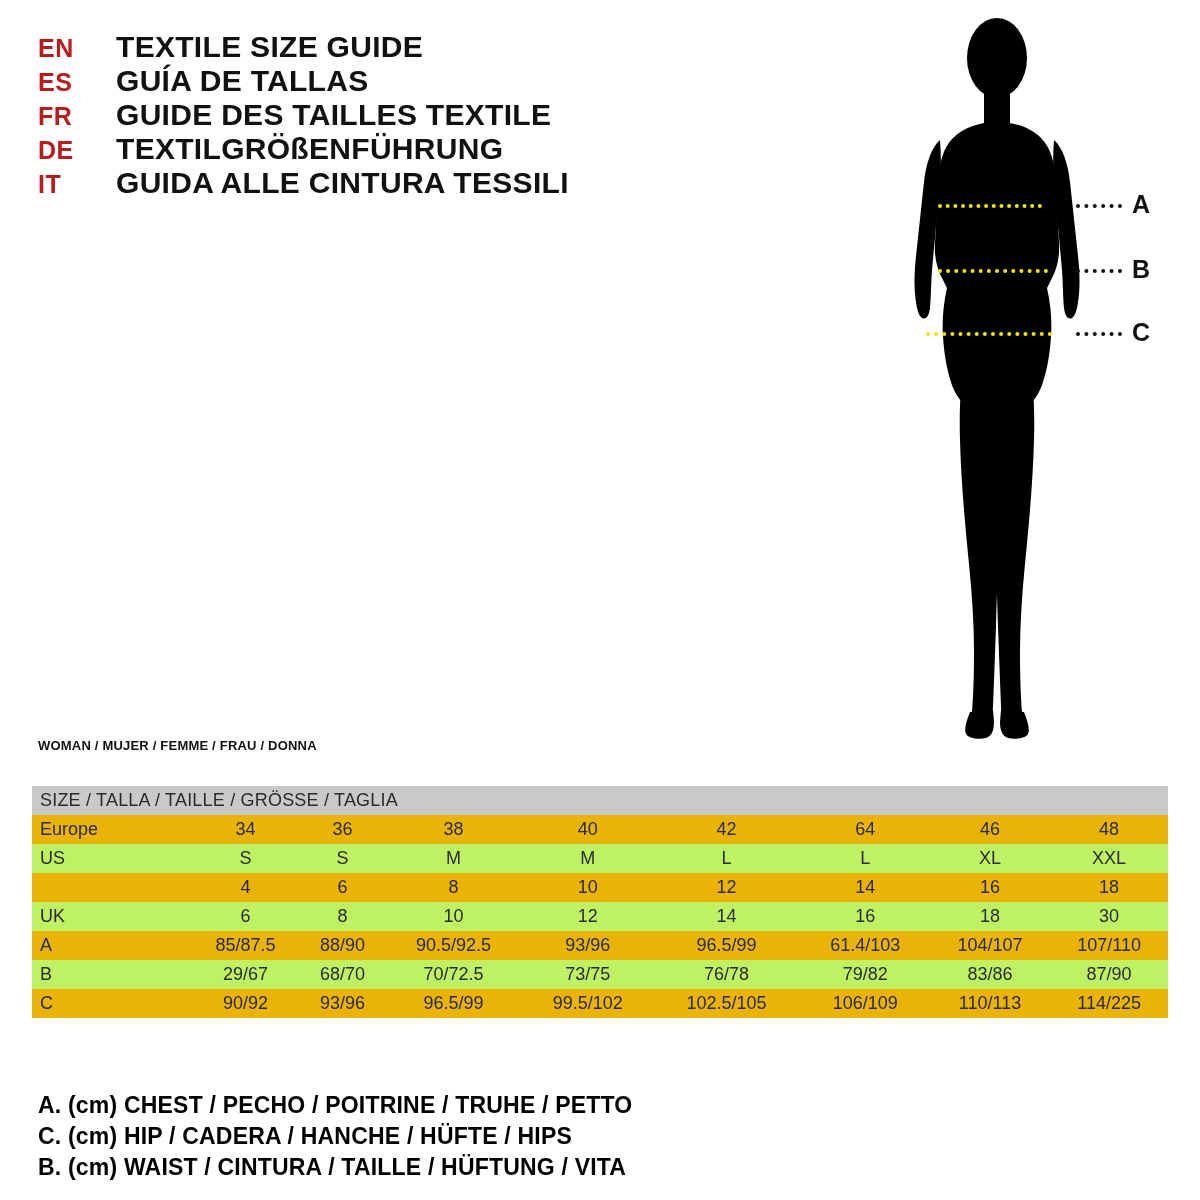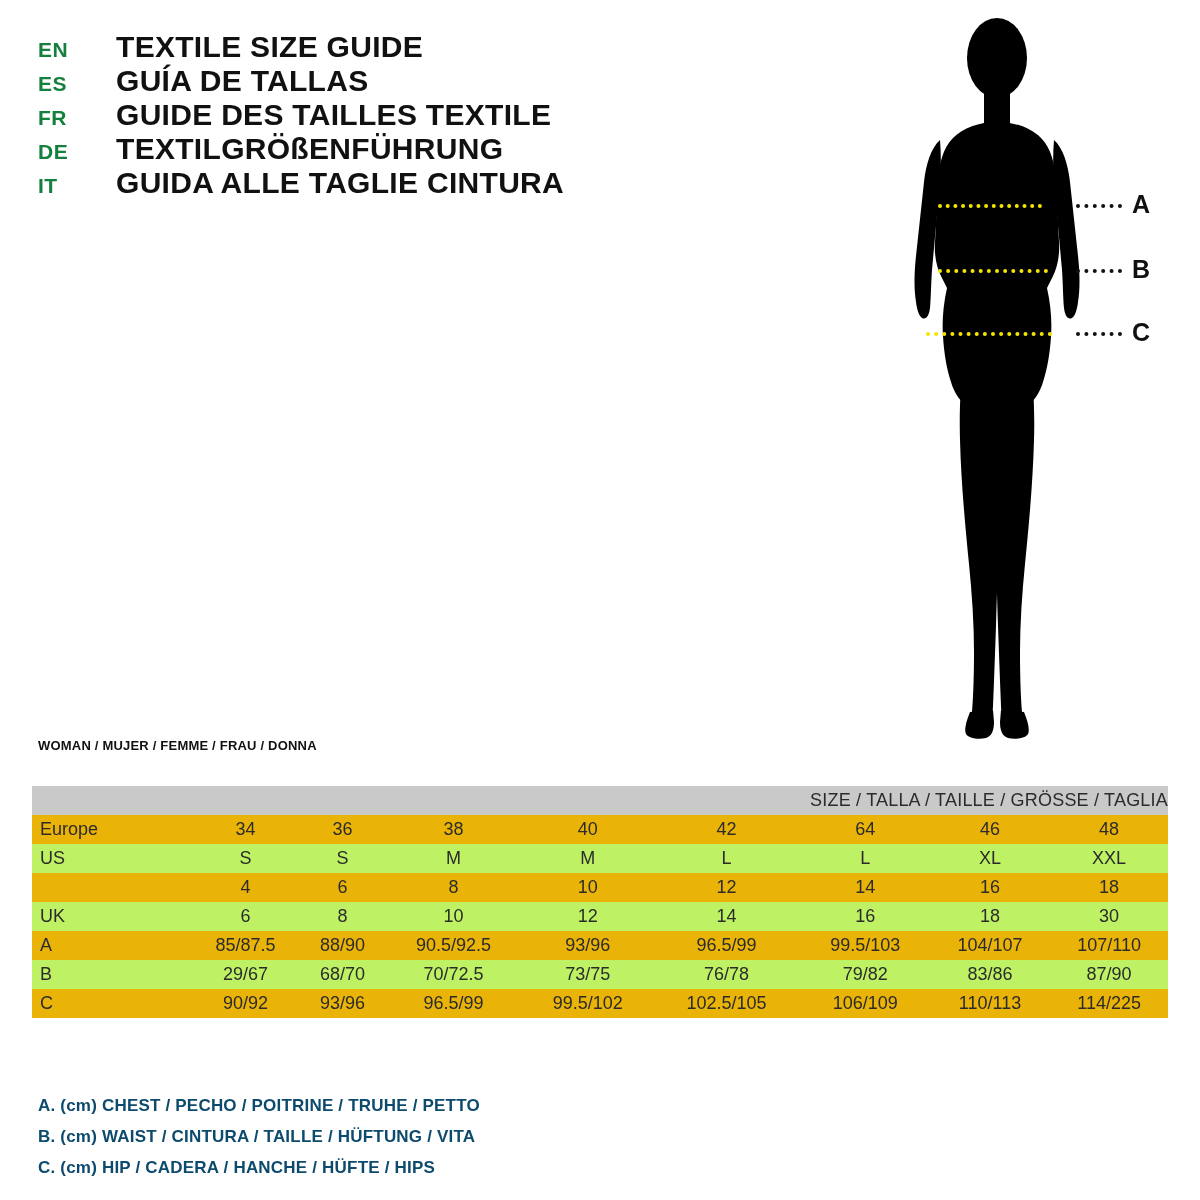--- a/index.html
+++ b/index.html
@@ -24,24 +24,24 @@
     width: 700px;
   }
   .title-row {
     display: flex;
     align-items: baseline;
     height: 34px;
   }
   .title-lang {
     width: 78px;
     flex: 0 0 78px;
-    font-size: 21px;
+    font-size: 25px;
     font-weight: bold;
     letter-spacing: 0.5px;
-    color: #15803d;
+    color: #b91c1c;
   }
   .title-text {
     font-size: 30px;
     font-weight: bold;
     letter-spacing: 0.3px;
     color: #111;
     white-space: nowrap;
   }
 
   
@@ -96,46 +96,46 @@
   .size-table td {
     padding: 0;
     height: 29px;
     line-height: 29px;
     font-weight: normal;
     text-align: center;
     vertical-align: middle;
   }
   .size-table .hdr-cell {
     background: #c9c9c9;
-    text-align: right;
-    padding-left: 25px;
+    text-align: left;
+    padding-left: 8px;
     font-size: 18px;
     color: #2b2b2b;
     letter-spacing: 0.2px;
   }
   .size-table .rowlabel {
     text-align: left;
     padding-left: 8px;
     width: 150px;
   }
   .row-light { background: #eab308; }
   .row-dark  { background: #bef264; }
 
   
   .legend {
     position: absolute;
     left: 38px;
     top: 1090px;
     width: 700px;
   }
   .legend-line {
-    font-size: 17px;
+    font-size: 23px;
     font-weight: bold;
     letter-spacing: 0.2px;
-    color: #0c4a6e;
+    color: #000000;
     height: 31px;
     line-height: 31px;
     white-space: nowrap;
   }
 </style>
 </head>
 <body>
 
 <div class="title-block">
   <div class="title-row">
@@ -149,21 +149,21 @@
   <div class="title-row">
     <span class="title-lang">FR</span>
     <span class="title-text">GUIDE DES TAILLES TEXTILE</span>
   </div>
   <div class="title-row">
     <span class="title-lang">DE</span>
     <span class="title-text">TEXTILGRÖßENFÜHRUNG</span>
   </div>
   <div class="title-row">
     <span class="title-lang">IT</span>
-    <span class="title-text">GUIDA ALLE TAGLIE CINTURA</span>
+    <span class="title-text">GUIDA ALLE CINTURA TESSILI</span>
   </div>
 </div>
 
 <div class="figure-wrap">
   <svg class="figure-svg" width="330" height="740" viewBox="0 0 330 740">
     <g fill="#000000">
 
       <ellipse cx="137" cy="40" rx="30" ry="40"></ellipse>
 
       <path d="M124 70 h26 v40 h-26 z"></path>
@@ -302,21 +302,21 @@
       <td>18</td>
       <td>30</td>
     </tr>
     <tr class="row-light">
       <td class="rowlabel">A</td>
       <td>85/87.5</td>
       <td>88/90</td>
       <td>90.5/92.5</td>
       <td>93/96</td>
       <td>96.5/99</td>
-      <td>99.5/103</td>
+      <td>61.4/103</td>
       <td>104/107</td>
       <td>107/110</td>
     </tr>
     <tr class="row-dark">
       <td class="rowlabel">B</td>
       <td>29/67</td>
       <td>68/70</td>
       <td>70/72.5</td>
       <td>73/75</td>
       <td>76/78</td>
@@ -333,15 +333,15 @@
       <td>102.5/105</td>
       <td>106/109</td>
       <td>110/113</td>
       <td>114/225</td>
     </tr>
   </tbody>
 </table>
 
 <div class="legend">
   <div class="legend-line">A. (cm) CHEST / PECHO / POITRINE / TRUHE / PETTO</div>
+  <div class="legend-line">C. (cm) HIP / CADERA / HANCHE / HÜFTE / HIPS</div>
   <div class="legend-line">B. (cm) WAIST / CINTURA / TAILLE / HÜFTUNG / VITA</div>
-  <div class="legend-line">C. (cm) HIP / CADERA / HANCHE / HÜFTE / HIPS</div>
 </div>
 
 </body></html>

